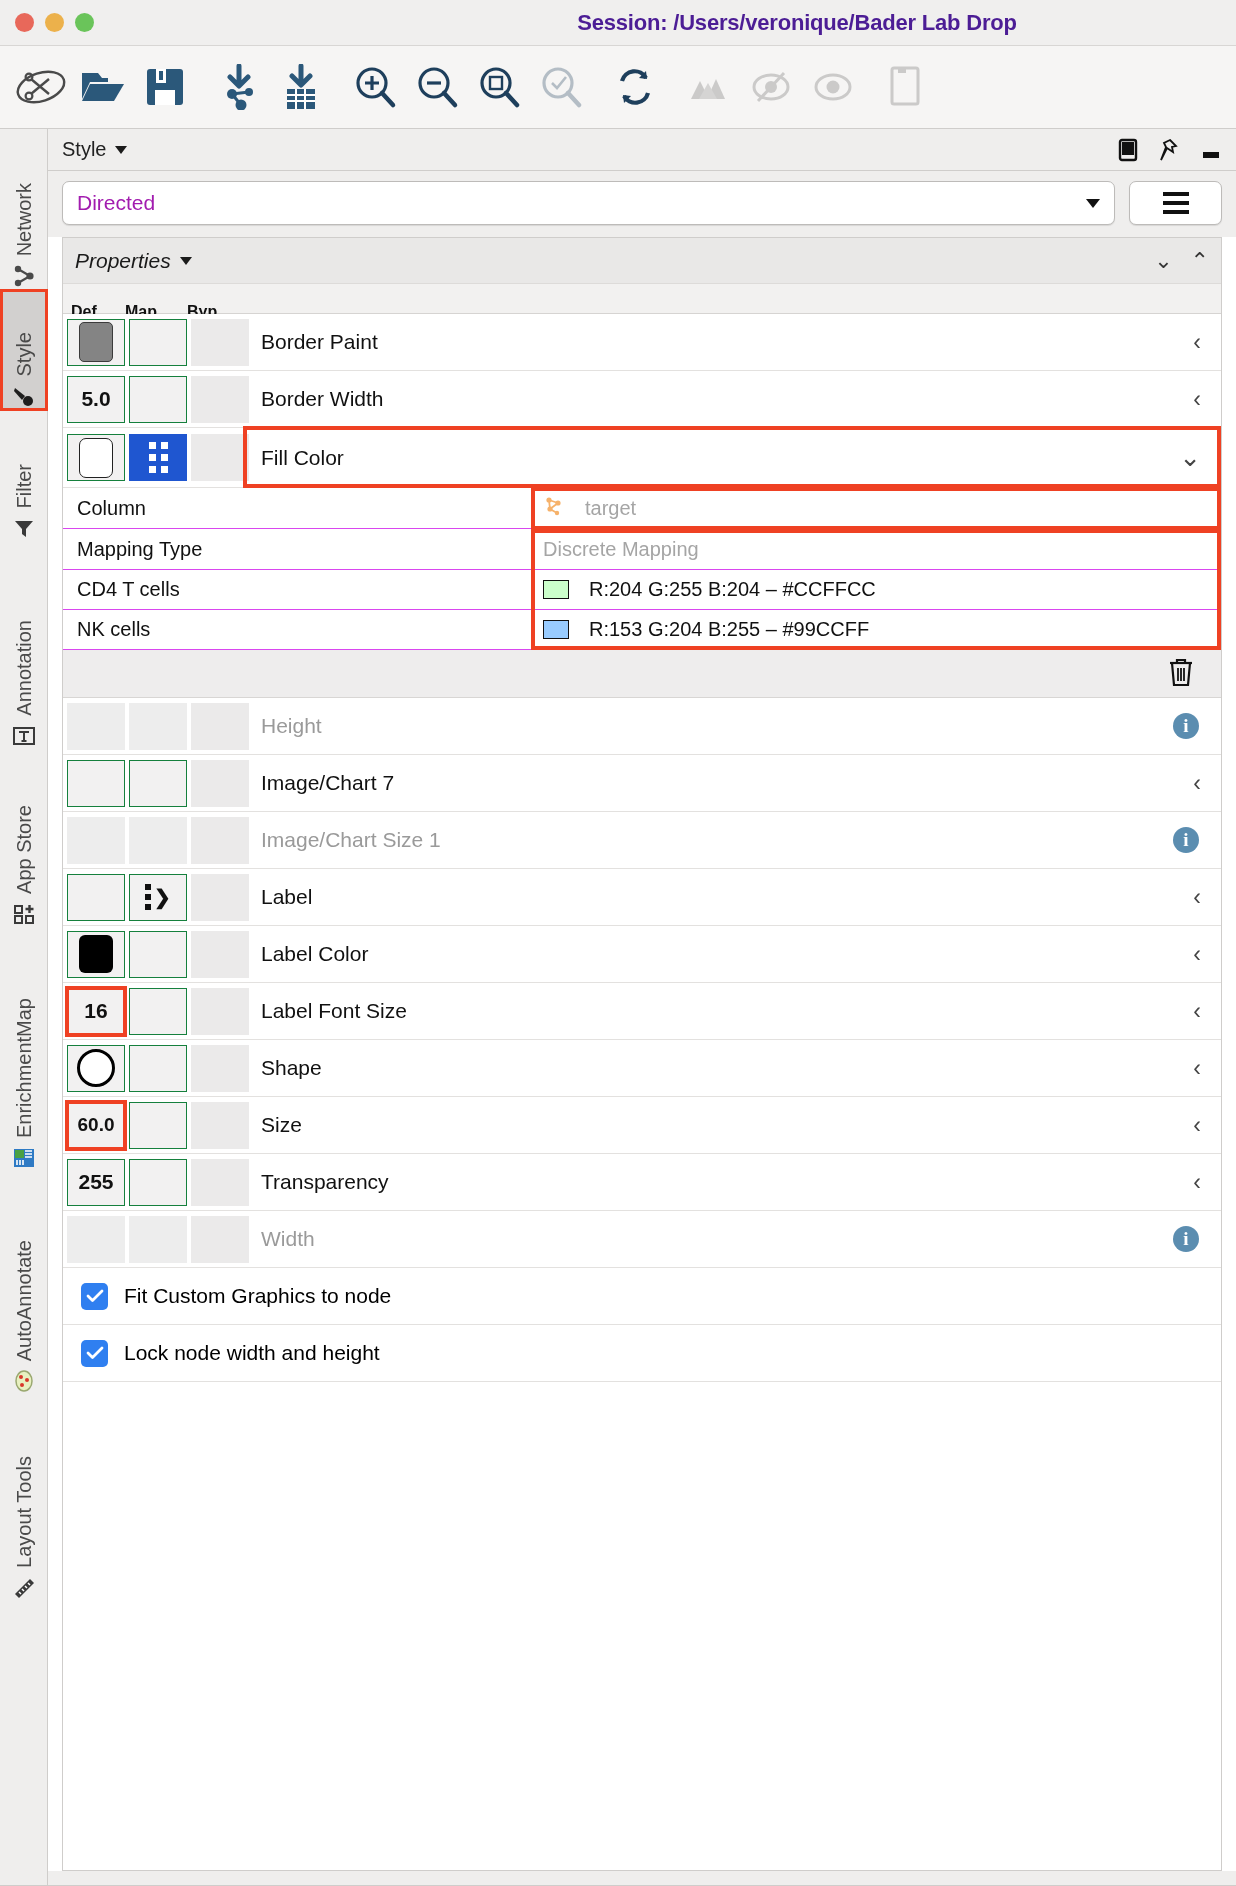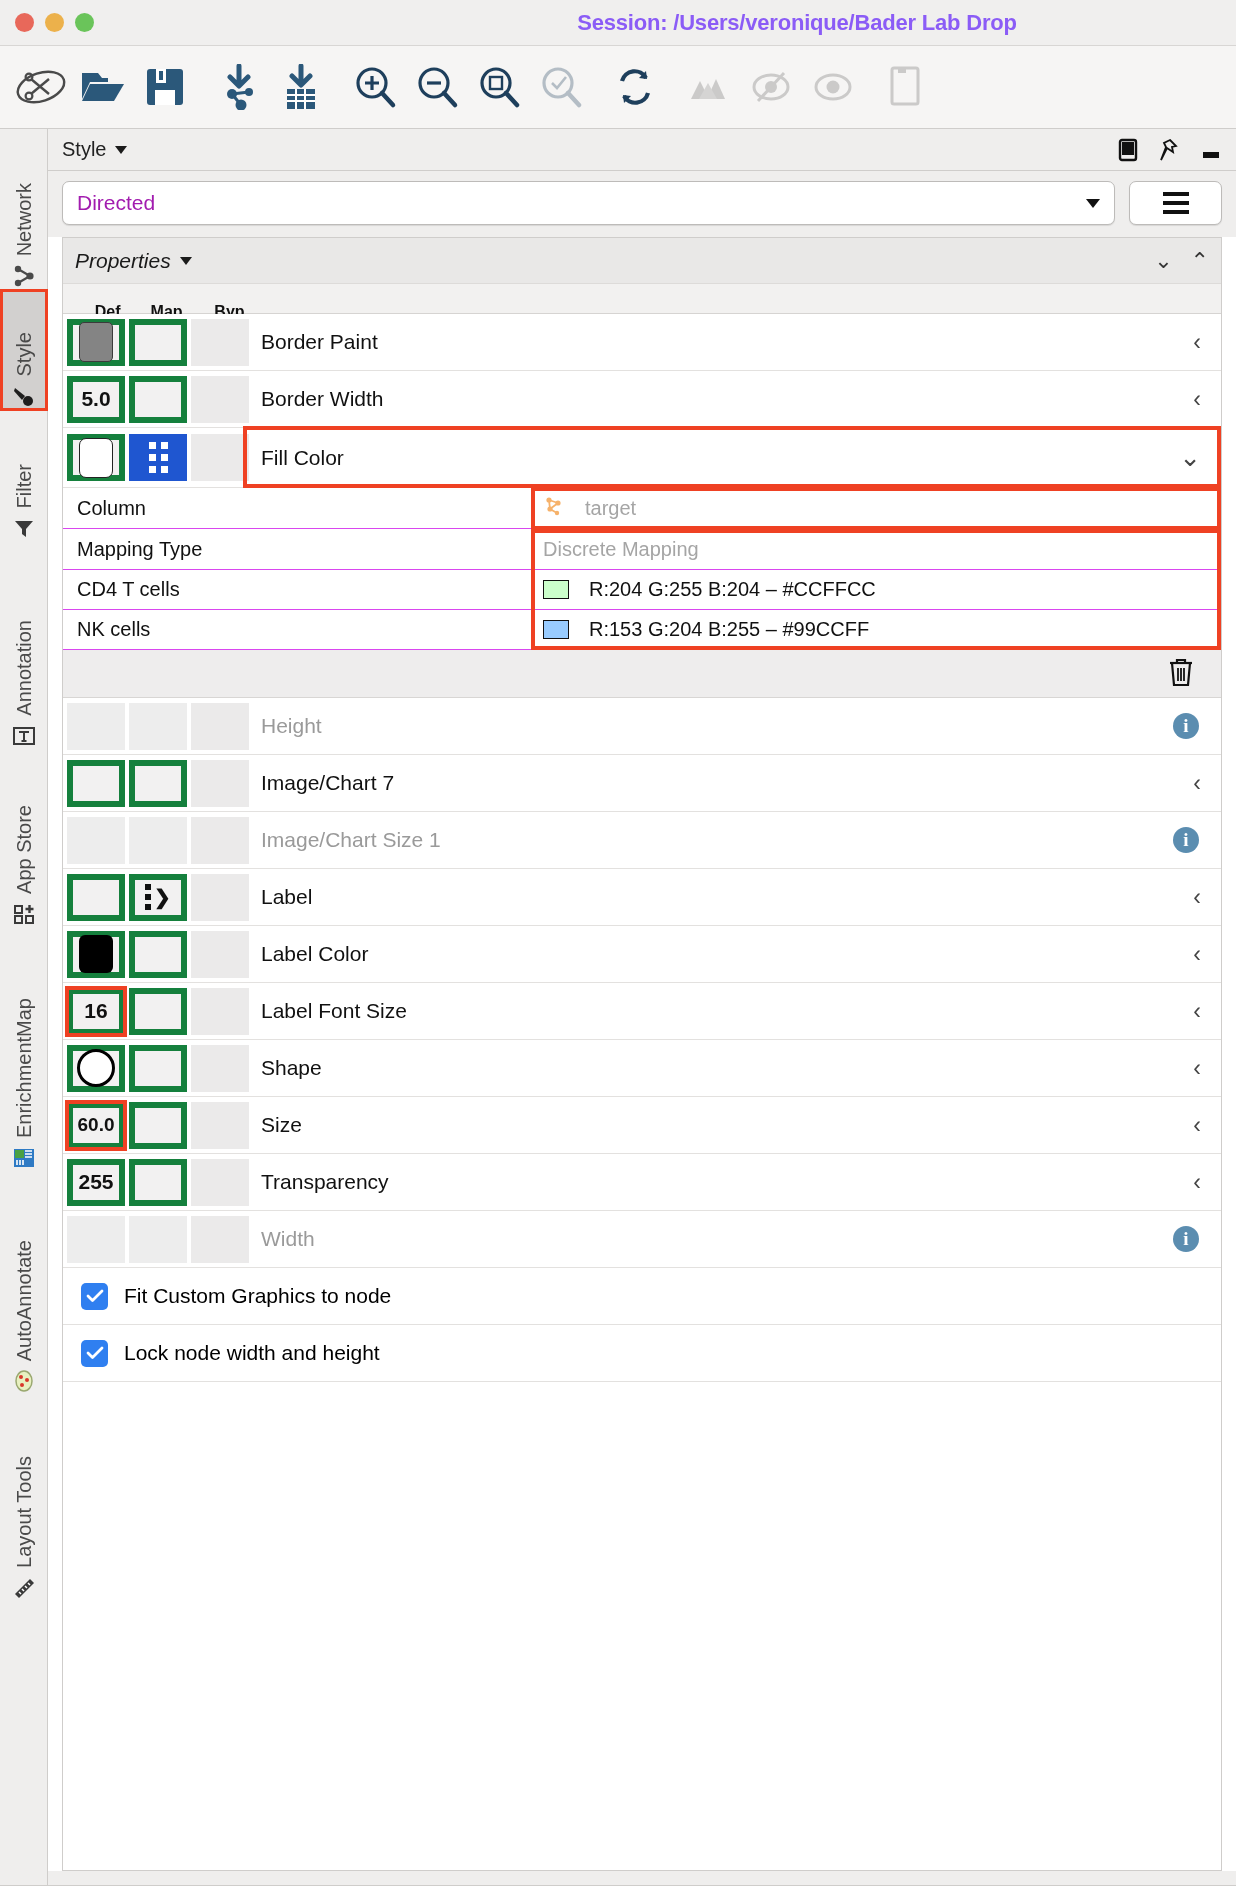--- a/index.html
+++ b/index.html
@@ -25,21 +25,21 @@
     display: flex; align-items: center;
   }
   .traffic { display: flex; gap: 11px; margin-left: 15px; }
   .tl { width: 19px; height: 19px; border-radius: 50%; }
   .tl.red    { background: #e8685a; }
   .tl.yellow { background: #ecb14b; }
   .tl.green  { background: #6ac45a; }
   .session-title {
     position: absolute; left: 18px; right: 0;
     text-align: center;
-    font-size: 22px; font-weight: bold; color: #8b5cf6;
+    font-size: 22px; font-weight: bold; color: #4c1d95;
     white-space: nowrap; overflow: hidden;
     padding-left: 340px;
     letter-spacing: -0.2px;
   }
 
   
   .toolbar {
     height: 83px;
     background: #f6f5f4;
     border-bottom: 1px solid #cfcdcb;
@@ -180,39 +180,39 @@
   .props-head .spacer { flex: 1; }
   .chev-dbl { font-size: 22px; color: #333; margin-left: 18px; cursor: pointer; line-height: 1; }
 
   .col-head {
     height: 30px;
     background: #f2f1f0;
     display: flex; align-items: center;
     font-size: 16px; font-weight: bold; color: #111;
     border-bottom: 1px solid #d6d4d2;
   }
-  .col-head .c { text-align: right; margin-top: 27px; }
+  .col-head .c { text-align: left; margin-top: 27px; }
   .c-def { width: 62px; padding-left: 8px; }
   .c-map { width: 62px; }
   .c-byp { width: 62px; }
 
   .rows { flex: 1 1 auto; overflow: hidden; background:#fff; }
 
   .prow {
     display: flex; align-items: center;
     height: 57px;
     border-bottom: 1px solid #e3e1df;
     background: #fff;
     position: relative;
   }
   .cell {
     width: 58px; height: 47px;
     margin-left: 4px;
     background: #eeeded;
-    border: 6px solid #15803d;
+    border: 1px solid #15803d;
     display: flex; align-items: center; justify-content: center;
     font-size: 21px; font-weight: bold; color: #111;
     flex: 0 0 auto;
   }
   .cell.plain { background: #f2f1f1; }
   .cell.empty-nb { background: #ededed; border: none; }
   .cell.byp { background: #ebeaea; border: none; width: 58px; }
   .prop-label {
     margin-left: 12px;
     font-size: 21px; color: #111;

